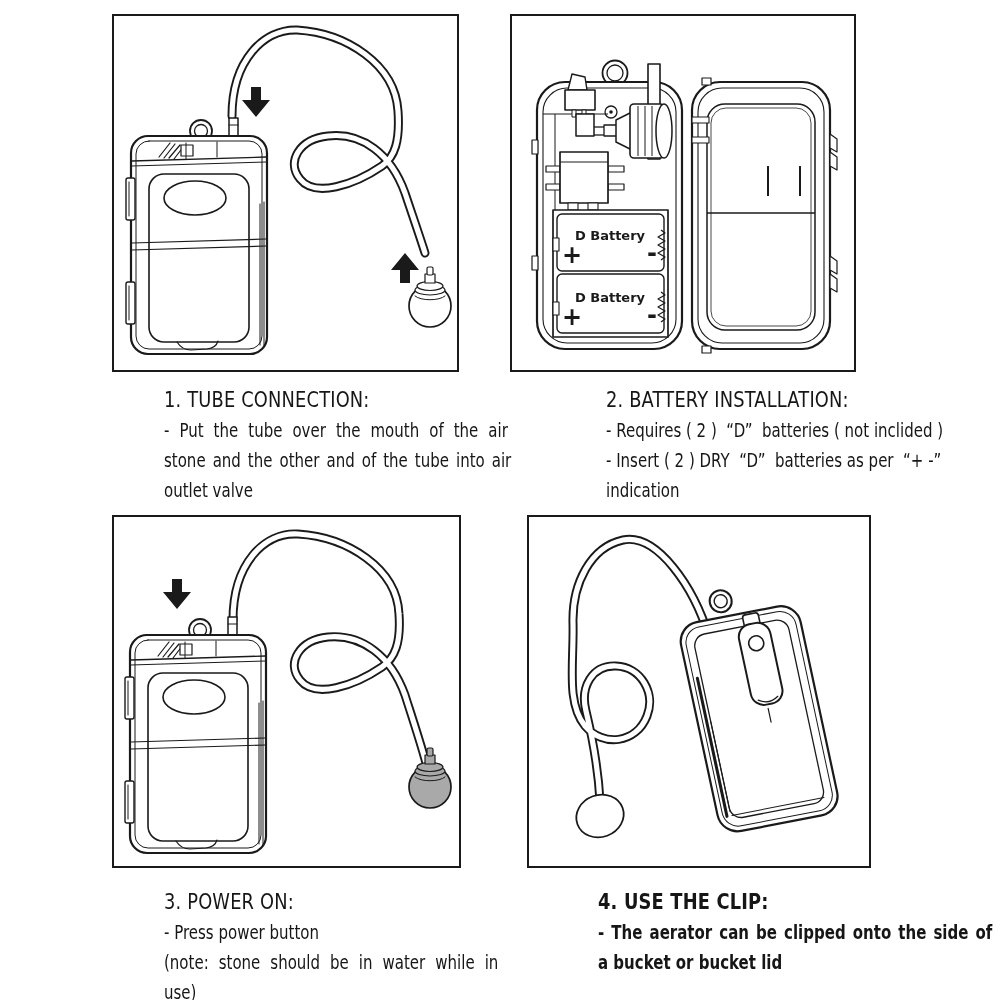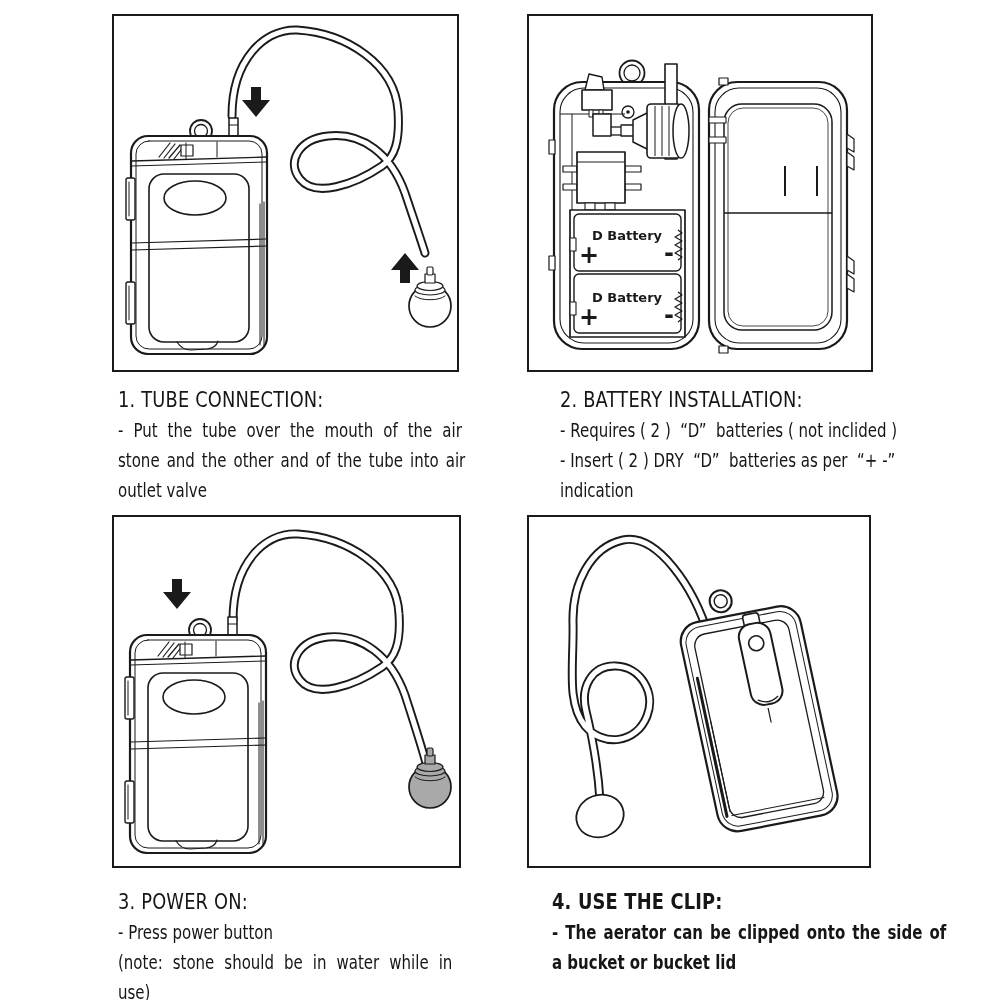--- a/index.html
+++ b/index.html
@@ -3,24 +3,24 @@
 <meta charset="utf-8">
 <style>
   html,body{margin:0;padding:0;}
   body{
     width:1000px;height:1000px;background:#ffffff;position:relative;
     font-family:"DejaVu Sans",sans-serif;overflow:hidden;color:#161616;
   }
   .panel{position:absolute;border:2px solid #1a1a1a;background:#fff;box-sizing:border-box;}
   .panel svg{display:block;width:100%;height:100%;}
   #panel1{left:112px;top:14px;width:347px;height:358px;}
-  #panel2{left:527px;top:14px;width:346px;height:358px;}
+  #panel2{left:510px;top:14px;width:346px;height:358px;}
   #panel3{left:112px;top:515px;width:349px;height:353px;}
   #panel4{left:527px;top:515px;width:344px;height:353px;}
-  .cap{position:absolute;font-size:20px;line-height:30px;}
+  .cap{position:absolute;font-size:20px;line-height:30px;margin-left:46px;}
   #cap1{left:118px;top:385px;width:460px;}
   #cap2{left:560px;top:385px;width:460px;}
   #cap3{left:118px;top:887px;width:460px;}
   #cap4{left:552px;top:887px;width:460px;font-weight:bold;}
   .cap>div{white-space:pre;transform-origin:0 50%;}
   .t{transform:scaleX(0.87);font-size:20.5px;letter-spacing:0.2px;}
   .b{transform:scaleX(0.75);}
   .ws2{word-spacing:2.5px;}
   .ws3{word-spacing:3px;}
   .ws7{word-spacing:7px;}

